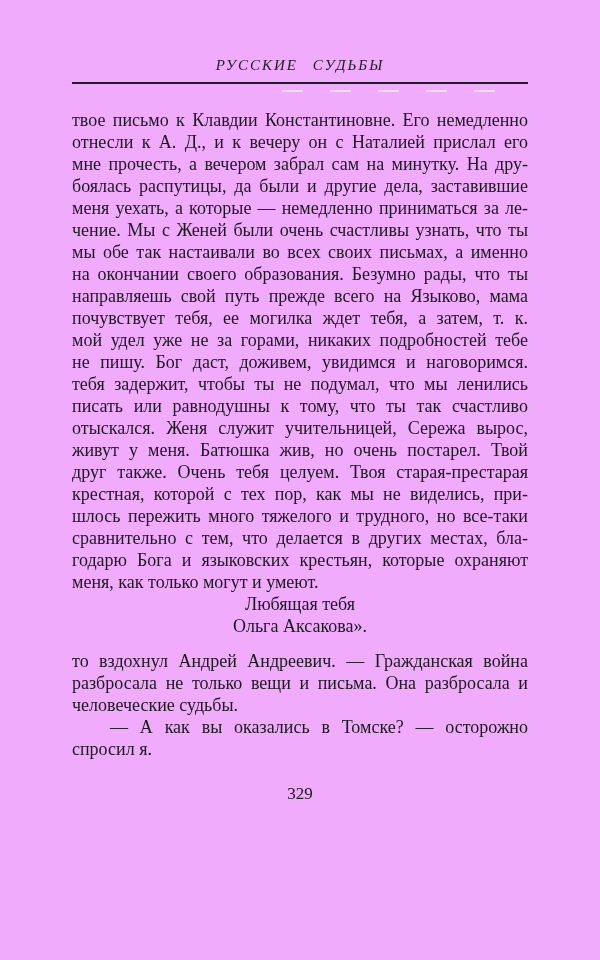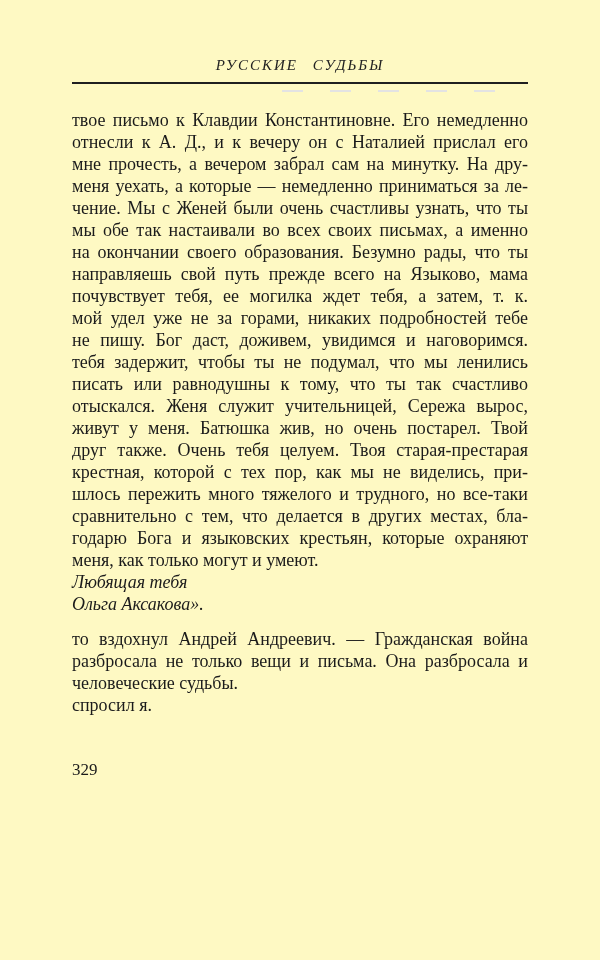--- a/index.html
+++ b/index.html
@@ -1,21 +1,21 @@
 <!DOCTYPE html>
 <html lang="ru"><head>
 <meta charset="utf-8">
 <style>
   html, body { margin: 0; padding: 0; background: #e9e9e9; }
   .page {
     position: relative;
     width: 600px;
     height: 960px;
     margin: 0 auto;
-    background: #fef9c3;
+    background: #f0abfc;
     color: #1b1b1b;
     font-family: "Liberation Serif", "DejaVu Serif", serif;
     overflow: hidden;
     box-sizing: border-box;
     padding: 0 72px;
   }
   .running-header {
     margin-top: 56px;
     text-align: center;
     font-style: italic;
@@ -46,31 +46,30 @@
   .line {
     font-size: 18px;
     line-height: 22px;
     text-align: justify;
     text-align-last: justify;
     white-space: normal;
   }
   .line.last { text-align-last: left; }
   .line.indent { padding-left: 38px; }
   .signature {
-    text-align: left;
-    font-style: italic;
+    text-align: center;
   }
   .signature .sig-line {
     font-size: 18px;
     line-height: 22px;
   }
   .dialogue { margin-top: 13px; }
   .page-number {
-    margin-top: 44px;
-    text-align: left;
+    margin-top: 24px;
+    text-align: center;
     font-size: 17px;
     line-height: 20px;
     color: #1b1b1b;
   }
 </style>
 </head>
 <body>
 
 <div class="page">
 
@@ -83,20 +82,21 @@
     <div class="ghost-dash"></div>
     <div class="ghost-dash"></div>
     <div class="ghost-dash"></div>
     <div class="ghost-dash"></div>
   </div>
 
   <div class="letter-body">
       <div class="line">твое письмо к Клавдии Константиновне. Его немедленно</div>
       <div class="line">отнесли к А. Д., и к вечеру он с Наталией прислал его</div>
       <div class="line">мне прочесть, а вечером забрал сам на минутку. На дру-</div>
+      <div class="line">боялась распутицы, да были и другие дела, заставившие</div>
       <div class="line">меня уехать, а которые — немедленно приниматься за ле-</div>
       <div class="line">чение. Мы с Женей были очень счастливы узнать, что ты</div>
       <div class="line">мы обе так настаивали во всех своих письмах, а именно</div>
       <div class="line">на окончании своего образования. Безумно рады, что ты</div>
       <div class="line">направляешь свой путь прежде всего на Языково, мама</div>
       <div class="line">почувствует тебя, ее могилка ждет тебя, а затем, т. к.</div>
       <div class="line">мой удел уже не за горами, никаких подробностей тебе</div>
       <div class="line">не пишу. Бог даст, доживем, увидимся и наговоримся.</div>
       <div class="line">тебя задержит, чтобы ты не подумал, что мы ленились</div>
       <div class="line">писать или равнодушны к тому, что ты так счастливо</div>
@@ -112,18 +112,19 @@
 
   <div class="signature">
       <div class="sig-line">Любящая тебя</div>
       <div class="sig-line">Ольга Аксакова».</div>
     </div>
 
   <div class="dialogue">
       <div class="line">то вздохнул Андрей Андреевич. — Гражданская война</div>
       <div class="line">разбросала не только вещи и письма. Она разбросала и</div>
       <div class="line last">человеческие судьбы.</div>
+      <div class="line indent">— А как вы оказались в Томске? — осторожно</div>
       <div class="line last">спросил я.</div>
     </div>
 
   <div class="page-number">329</div>
 
 </div>
 
 </body></html>

